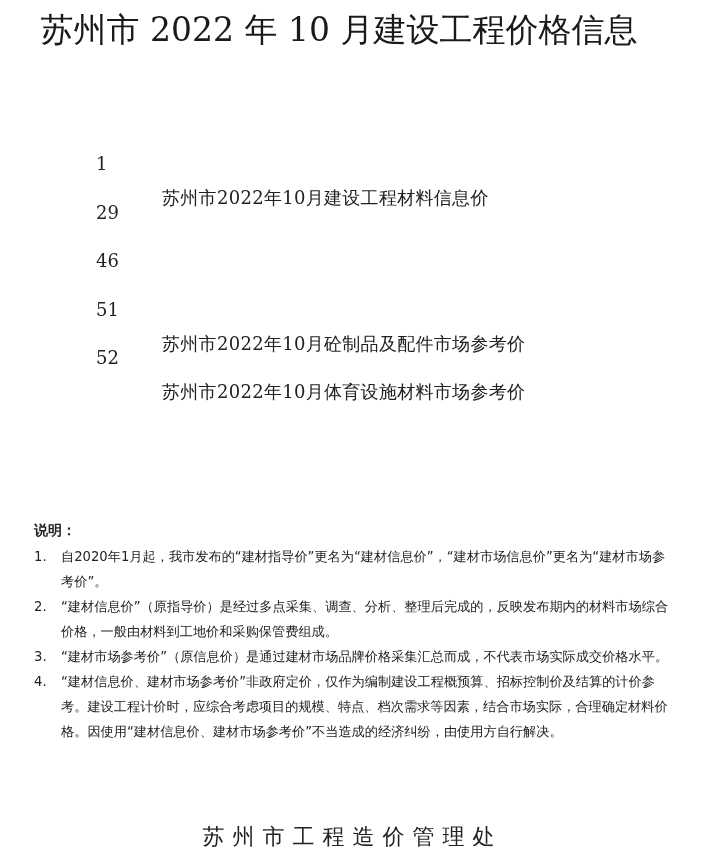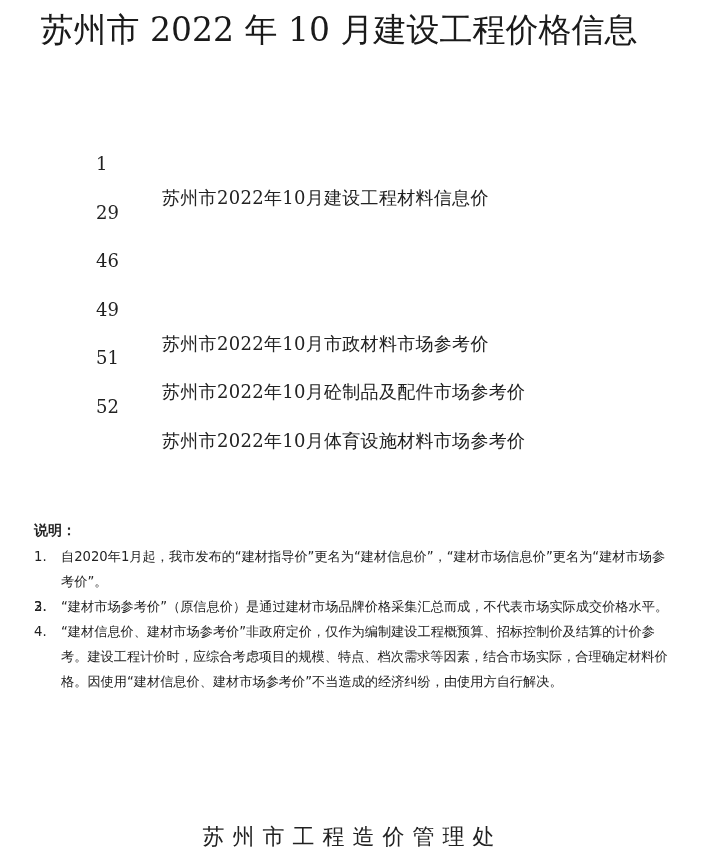--- a/index.html
+++ b/index.html
@@ -101,41 +101,38 @@
     <span class="toc-page">1</span>
     <span class="toc-label">苏州市2022年10月建设工程材料信息价</span>
   </div>
   <div class="toc-row">
     <span class="toc-page">29</span>
   </div>
   <div class="toc-row">
     <span class="toc-page">46</span>
   </div>
   <div class="toc-row">
-    <span class="toc-page">49</span>
-    <span class="toc-label">苏州市2022年10月市政材料市场参考价</span>
-  </div>
-  <div class="toc-row">
     <span class="toc-page">51</span>
     <span class="toc-label">苏州市2022年10月砼制品及配件市场参考价</span>
   </div>
   <div class="toc-row">
     <span class="toc-page">52</span>
     <span class="toc-label">苏州市2022年10月体育设施材料市场参考价</span>
   </div>
 </div>
 
 <div class="notes">
   <div class="notes-heading">说明：</div>
   <p class="note">
     <span class="note-num">1.</span>
     <span>自2020年1月起，我市发布的“建材指导价”更名为“建材信息价”，“建材市场信息价”更名为“建材市场参考价”。</span>
   </p>
   <p class="note">
     <span class="note-num">2.</span>
+    <span>“建材信息价”（原指导价）是经过多点采集、调查、分析、整理后完成的，反映发布期内的材料市场综合价格，一般由材料到工地价和采购保管费组成。</span>
   </p>
   <p class="note">
     <span class="note-num">3.</span>
     <span>“建材市场参考价”（原信息价）是通过建材市场品牌价格采集汇总而成，不代表市场实际成交价格水平。</span>
   </p>
   <p class="note">
     <span class="note-num">4.</span>
     <span>“建材信息价、建材市场参考价”非政府定价，仅作为编制建设工程概预算、招标控制价及结算的计价参考。建设工程计价时，应综合考虑项目的规模、特点、档次需求等因素，结合市场实际，合理确定材料价格。因使用“建材信息价、建材市场参考价”不当造成的经济纠纷，由使用方自行解决。</span>
   </p>
 </div>

